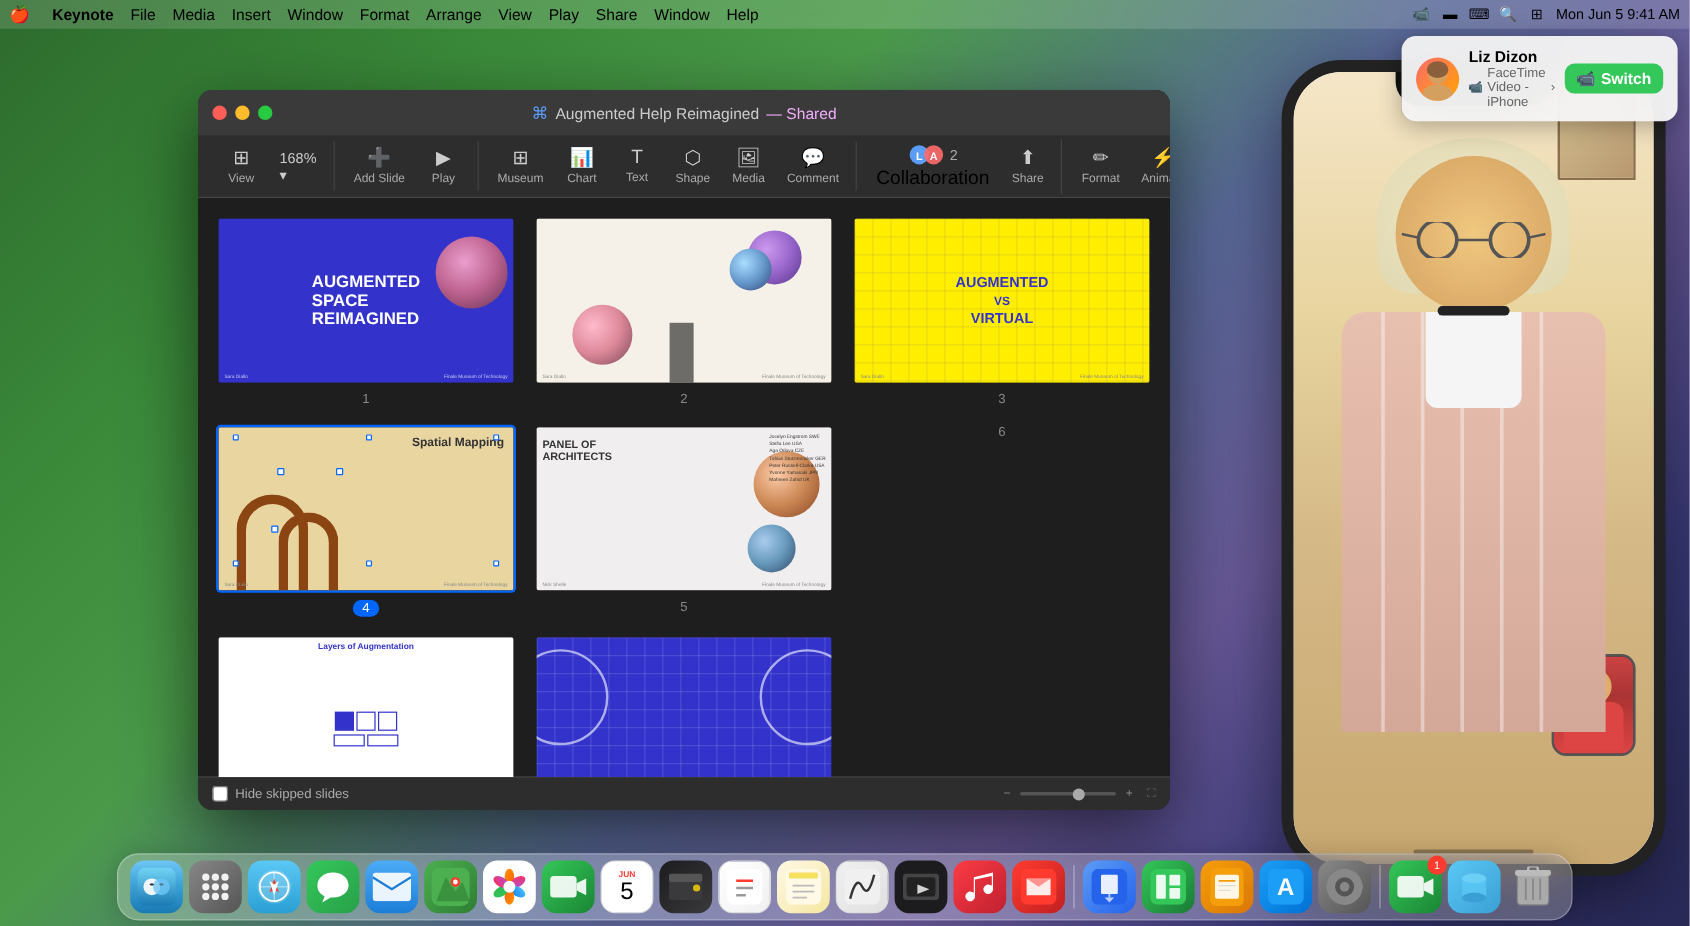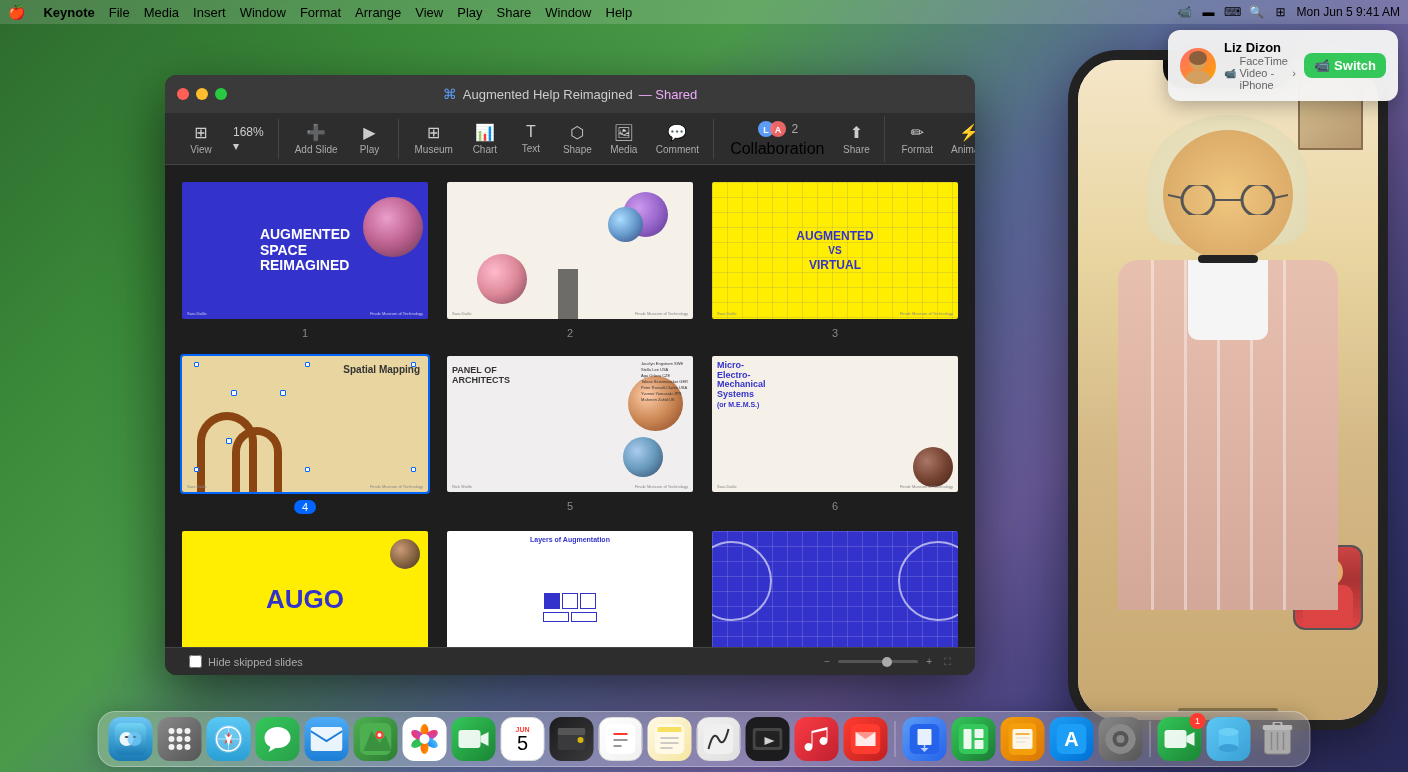--- a/index.html
+++ b/index.html
@@ -499,21 +499,21 @@
       right: -20px;
       top: 10px;
     }
 
     
     .keynote-statusbar {
       height: 28px;
       background: #2d2d2d;
       display: flex;
       align-items: center;
-      padding: 0 24px;
+      padding: 0 12px;
       border-top: 1px solid #444;
     }
     .statusbar-checkbox {
       display: flex;
       align-items: center;
       gap: 6px;
       font-size: 11px;
       color: #aaa;
     }
     .statusbar-zoom {
@@ -944,41 +944,23 @@
             Mahreen Zahid UK
           </div>
           <div style="position:absolute;bottom:3px;left:5px;font-size:4px;color:#888;">Nick Shelle</div>
           <div style="position:absolute;bottom:3px;right:5px;font-size:4px;color:#888;">Finale Museum of Technology</div>
         </div>
       </div>
       <span class="slide-num">5</span>
     </div>
 
     <div class="slide-item">
-      <div class="slide-thumb">
-        <div class="slide6" style="width:100%;height:100%;background:#f5f0e8;padding:5px;display:flex;align-items:flex-start;gap:3px;">
-          <div style="font-size:9px;font-weight:900;color:#3333cc;line-height:1.1;flex:1;">Micro-<br>Electro-<br>Mechanical<br>Systems<br><span style="font-size:7px;">(or M.E.M.S.)</span></div>
-          <div class="slide6-sphere" style="width:40px;height:40px;align-self:flex-end;"></div>
-          <div style="position:absolute;bottom:3px;left:5px;font-size:4px;color:#888;">Sara Diallo</div>
-          <div style="position:absolute;bottom:3px;right:5px;font-size:4px;color:#888;">Finale Museum of Technology</div>
-        </div>
-      </div>
       <span class="slide-num">6</span>
     </div>
 
-    <div class="slide-item">
-      <div class="slide-thumb">
-        <div class="slide7" style="width:100%;height:100%;background:#ffee00;display:flex;align-items:center;justify-content:center;position:relative;overflow:hidden;">
-          <div style="font-size:26px;font-weight:900;color:#3333cc;text-transform:uppercase;z-index:2;">AUGO</div>
-          <div class="slide7-sphere" style="position:absolute;width:30px;height:30px;background:radial-gradient(circle at 35% 35%, #cc9977, #886644, #443322);border-radius:50%;right:8px;top:8px;"></div>
-
-        </div>
-      </div>
-
-    </div>
 
     <div class="slide-item">
       <div class="slide-thumb">
         <div style="width:100%;height:100%;background:#fff;padding:5px;display:flex;flex-direction:column;">
           <div style="font-size:7px;color:#3333cc;font-weight:600;text-align:center;">Layers of Augmentation</div>
           <div style="margin-top:8px;display:flex;flex-direction:column;gap:3px;flex:1;align-items:center;justify-content:center;">
             <div style="display:flex;gap:2px;">
               <div style="width:16px;height:16px;background:#3333cc;"></div>
               <div style="width:16px;height:16px;border:1px solid #3333cc;"></div>
               <div style="width:16px;height:16px;border:1px solid #3333cc;"></div>

